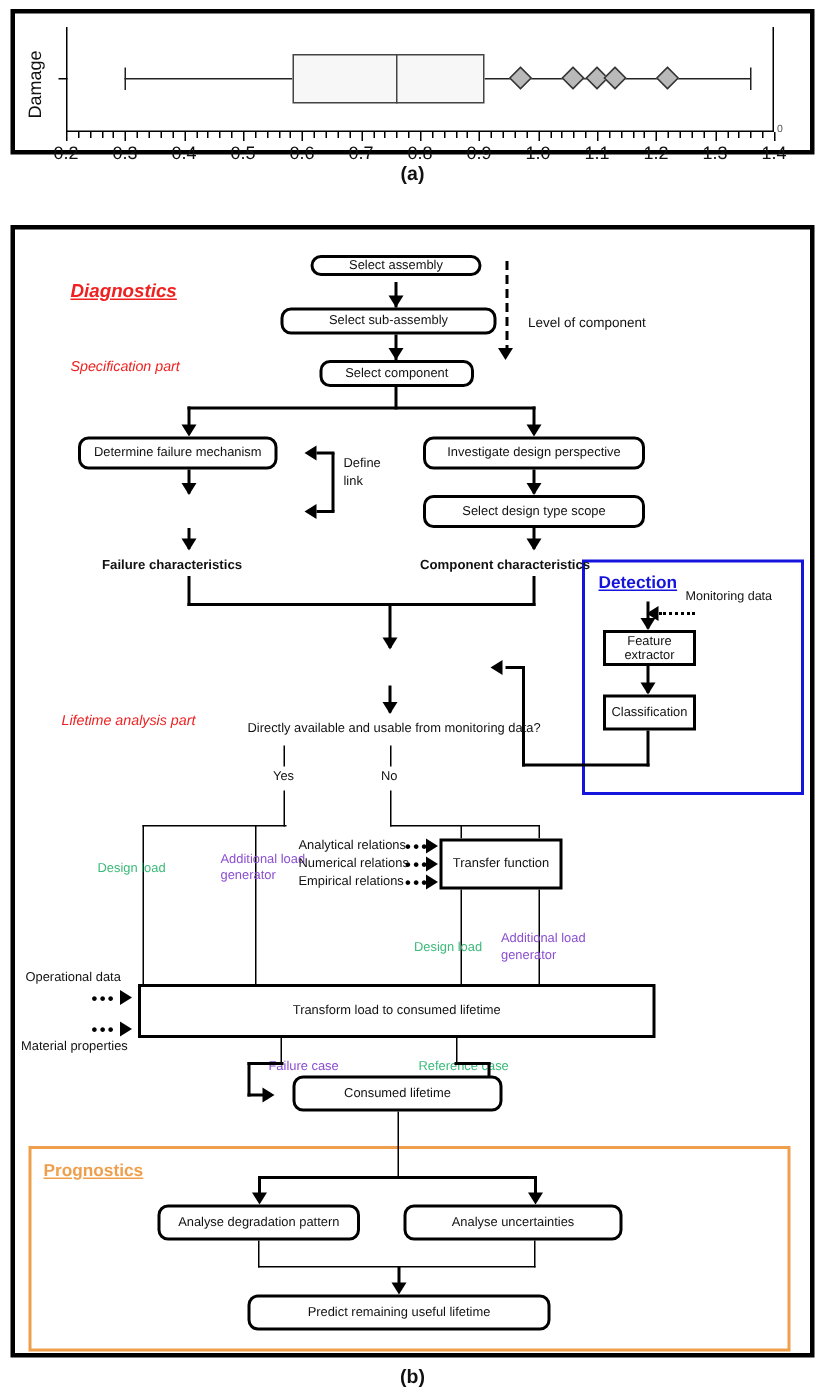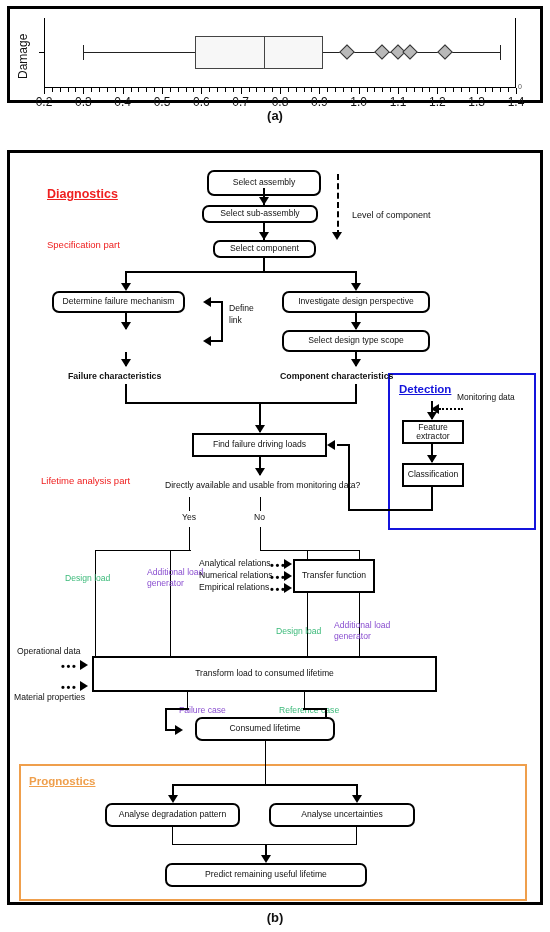--- a/index.html
+++ b/index.html
@@ -53,21 +53,21 @@
   .thin.lnv{width:1.4px;}
   .arrow-d{position:absolute;width:0;height:0;border-left:5.5px solid transparent;border-right:5.5px solid transparent;border-top:8px solid #000;}
   .arrow-l{position:absolute;width:0;height:0;border-top:5.5px solid transparent;border-bottom:5.5px solid transparent;border-right:8px solid #000;}
   .arrow-r{position:absolute;width:0;height:0;border-top:5.5px solid transparent;border-bottom:5.5px solid transparent;border-left:8px solid #000;}
   .dashv{position:absolute;width:0;border-left:2.6px dashed #000;}
   .dots{position:absolute;font-size:11px;letter-spacing:1.6px;color:#000;line-height:1;font-weight:bold;}
   .region{position:absolute;box-sizing:border-box;background:transparent;}
   #detect-box{border:2.4px solid #1414dc;left:381px;top:223px;width:148px;height:157px;}
   #progn-box{border:2.4px solid #ef9f4c;left:12px;top:614px;width:508px;height:137px;}
   .hdr{position:absolute;font-weight:bold;text-decoration:underline;}
-  .red{color:#ef2020;}
+  .red{color:#ef2020;font-style:italic;}
   .blue{color:#1414dc;}
   .orange{color:#ef9f4c;}
   .green{color:#3cba7a;}
   .purple{color:#8a4fd0;}
 </style>
 </head>
 <body>
 
 <div class="panel" id="panel-a">
   <div class="frame" id="frame-a">
@@ -182,24 +182,24 @@
 
     <div class="region" id="detect-box"></div>
     <div class="region" id="progn-box"></div>
 
     <div class="hdr red txt" style="left:40px;top:37px;font-size:12.5px;">Diagnostics</div>
     <div class="txt red" style="left:40px;top:90px;font-size:9.5px;">Specification part</div>
     <div class="txt red" style="left:34px;top:302px;font-size:9.5px;margin-top:24px;">Lifetime analysis part</div>
     <div class="hdr blue txt" style="left:392px;top:233px;font-size:11.5px;">Detection</div>
     <div class="hdr orange txt" style="left:22px;top:625px;font-size:11.5px;">Prognostics</div>
 
-    <div class="node" style="left:200px;top:20px;width:114px;height:26px;">Select assembly</div>
+    <div class="node" style="left:200px;top:20px;width:114px;height:14px;">Select assembly</div>
     <div class="ln lnv" style="left:256px;top:38px;height:17px;"></div>
     <div class="arrow-d" style="left:251.5px;top:47px;"></div>
-    <div class="node" style="left:195px;top:55px;width:116px;height:18px;">Select sub-assembly</div>
+    <div class="node" style="left:180px;top:55px;width:144px;height:18px;">Select sub-assembly</div>
     <div class="ln lnv" style="left:256px;top:73px;height:17px;"></div>
     <div class="arrow-d" style="left:251.5px;top:82px;"></div>
     <div class="node" style="left:206px;top:90px;width:103px;height:18px;">Select component</div>
 
     <div class="dashv" style="left:330px;top:24px;height:62px;"></div>
     <div class="arrow-d" style="left:325px;top:82px;"></div>
     <div class="txt" style="left:345px;top:60px;font-size:9px;">Level of component</div>
 
     <div class="ln lnv" style="left:256px;top:108px;height:15px;"></div>
     <div class="ln lnh" style="left:118px;top:121px;width:232px;"></div>
@@ -230,21 +230,20 @@
     <div class="txt b" style="left:61px;top:221px;font-size:8.8px;">Failure characteristics</div>
     <div class="ln lnv" style="left:348px;top:202px;height:14px;"></div>
     <div class="arrow-d" style="left:343.5px;top:209px;"></div>
     <div class="txt b" style="left:273px;top:221px;font-size:8.8px;">Component characteristics</div>
 
     <div class="ln lnv" style="left:118px;top:234px;height:20px;"></div>
     <div class="ln lnv" style="left:348px;top:234px;height:20px;"></div>
     <div class="ln lnh" style="left:118px;top:252px;width:232px;"></div>
     <div class="ln lnv" style="left:252px;top:252px;height:30px;"></div>
     <div class="arrow-d" style="left:247.5px;top:275px;"></div>
-    <div class="node sq" style="left:185px;top:283px;width:135px;height:24px;">Find failure driving loads</div>
 
     <div class="txt" style="left:450px;top:243px;font-size:8.4px;">Monitoring data</div>
     <div class="ln lnh" style="left:432px;top:258px;width:24px;border-top:2.4px dotted #000;background:transparent;height:0;"></div>
     <div class="arrow-l" style="left:424px;top:253.5px;"></div>
     <div class="ln lnv" style="left:424px;top:251px;height:18px;"></div>
     <div class="arrow-d" style="left:419.5px;top:262px;"></div>
     <div class="node sq" style="left:395px;top:270px;width:62px;height:24px;">Feature extractor</div>
     <div class="ln lnv" style="left:424px;top:294px;height:18px;"></div>
     <div class="arrow-d" style="left:419.5px;top:305px;"></div>
     <div class="node sq" style="left:395px;top:313px;width:62px;height:24px;">Classification</div>

